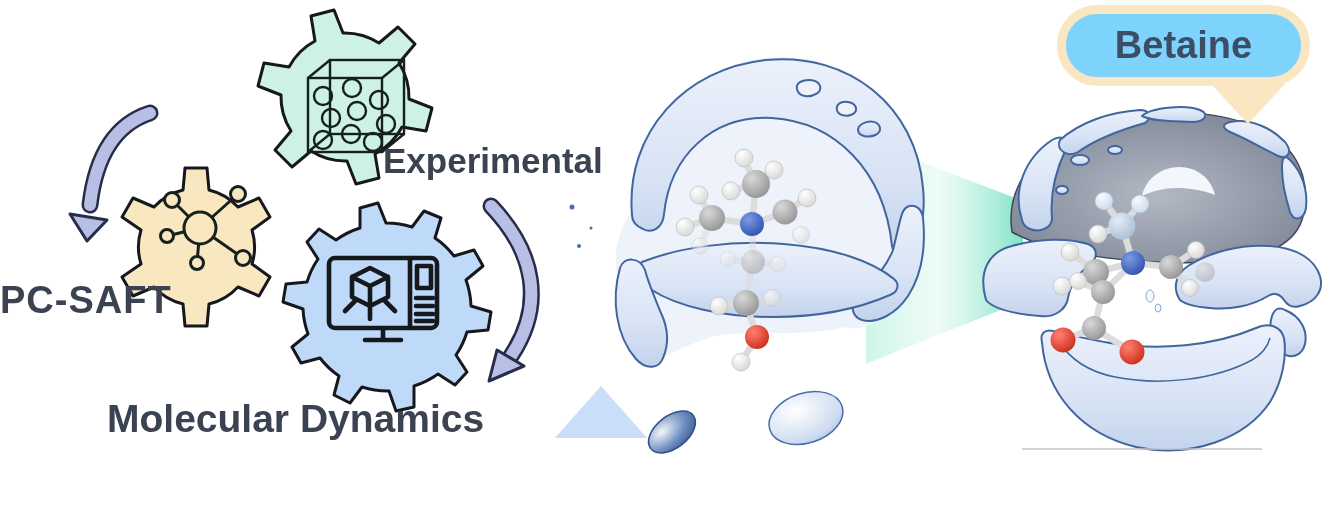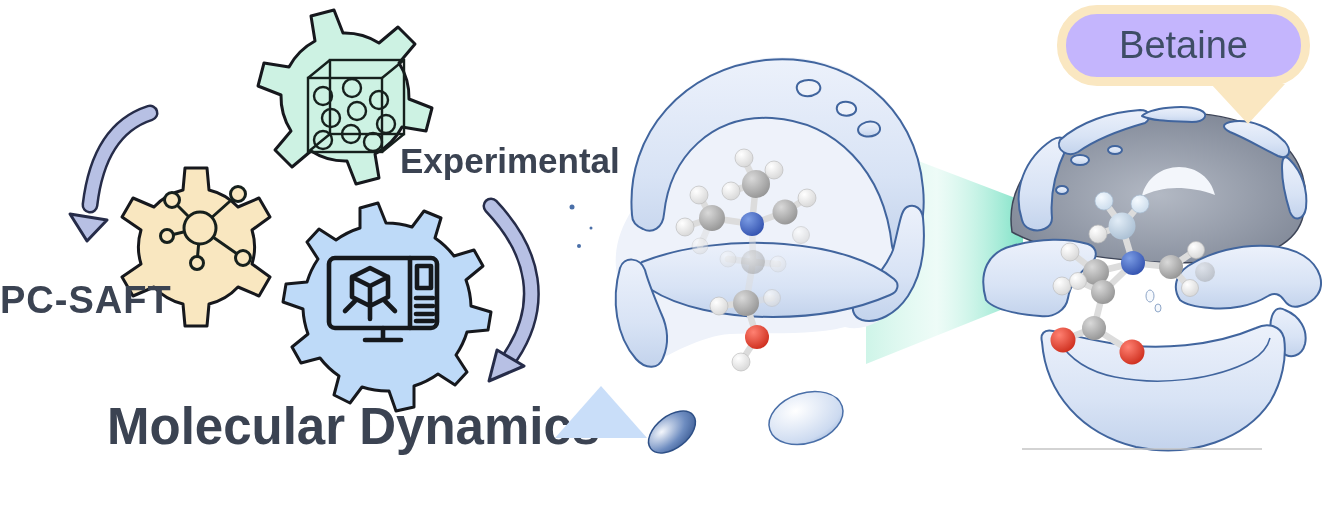--- a/index.html
+++ b/index.html
@@ -1,24 +1,24 @@
 <!DOCTYPE html>
 <html><head>
 <meta charset="utf-8">
 <style>
   html,body{margin:0;padding:0;background:#ffffff;}
   .stage{position:relative;width:1328px;height:518px;background:#ffffff;overflow:hidden;
          font-family:"Liberation Sans",sans-serif;}
   .stage svg{position:absolute;left:0;top:0;}
   .label{position:absolute;font-weight:bold;color:#3b4352;white-space:nowrap;}
-  .label-exp{left:400px;top:141px;font-size:35px;}
+  .label-exp{left:383px;top:141px;font-size:35px;}
   .label-pcsaft{left:0px;top:279px;font-size:38px;letter-spacing:1px;text-align:center;}
-  .label-md{left:107px;top:397px;font-size:51px;}
-  .bubble{position:absolute;background:#c4b5fd;display:flex;align-items:center;justify-content:center;
-          box-sizing:border-box;font-weight:normal;}
+  .label-md{left:107px;top:397px;font-size:39px;}
+  .bubble{position:absolute;background:#7dd3fc;display:flex;align-items:center;justify-content:center;
+          box-sizing:border-box;font-weight:bold;}
   .bubble-choline{left:479px;top:436px;width:356px;height:79px;border:9px solid #c9def9;
           border-radius:42px;font-size:40px;color:#3e4f68;z-index:3;}
   .bubble-betaine{left:1057px;top:5px;width:253px;height:81px;border:9px solid #fae7c1;
           border-radius:40px;font-size:38px;color:#3e4d66;z-index:3;}
   .pointer{position:absolute;width:0;height:0;z-index:2;}
   .pointer-choline{left:555px;top:386px;border-left:46px solid transparent;
           border-right:46px solid transparent;border-bottom:52px solid #c9def9;}
   .pointer-betaine{left:1211px;top:84px;border-left:37px solid transparent;
           border-right:37px solid transparent;border-top:40px solid #fae7c1;}
   .gear-outline{stroke:#16181d;stroke-width:3;stroke-linejoin:round;}

